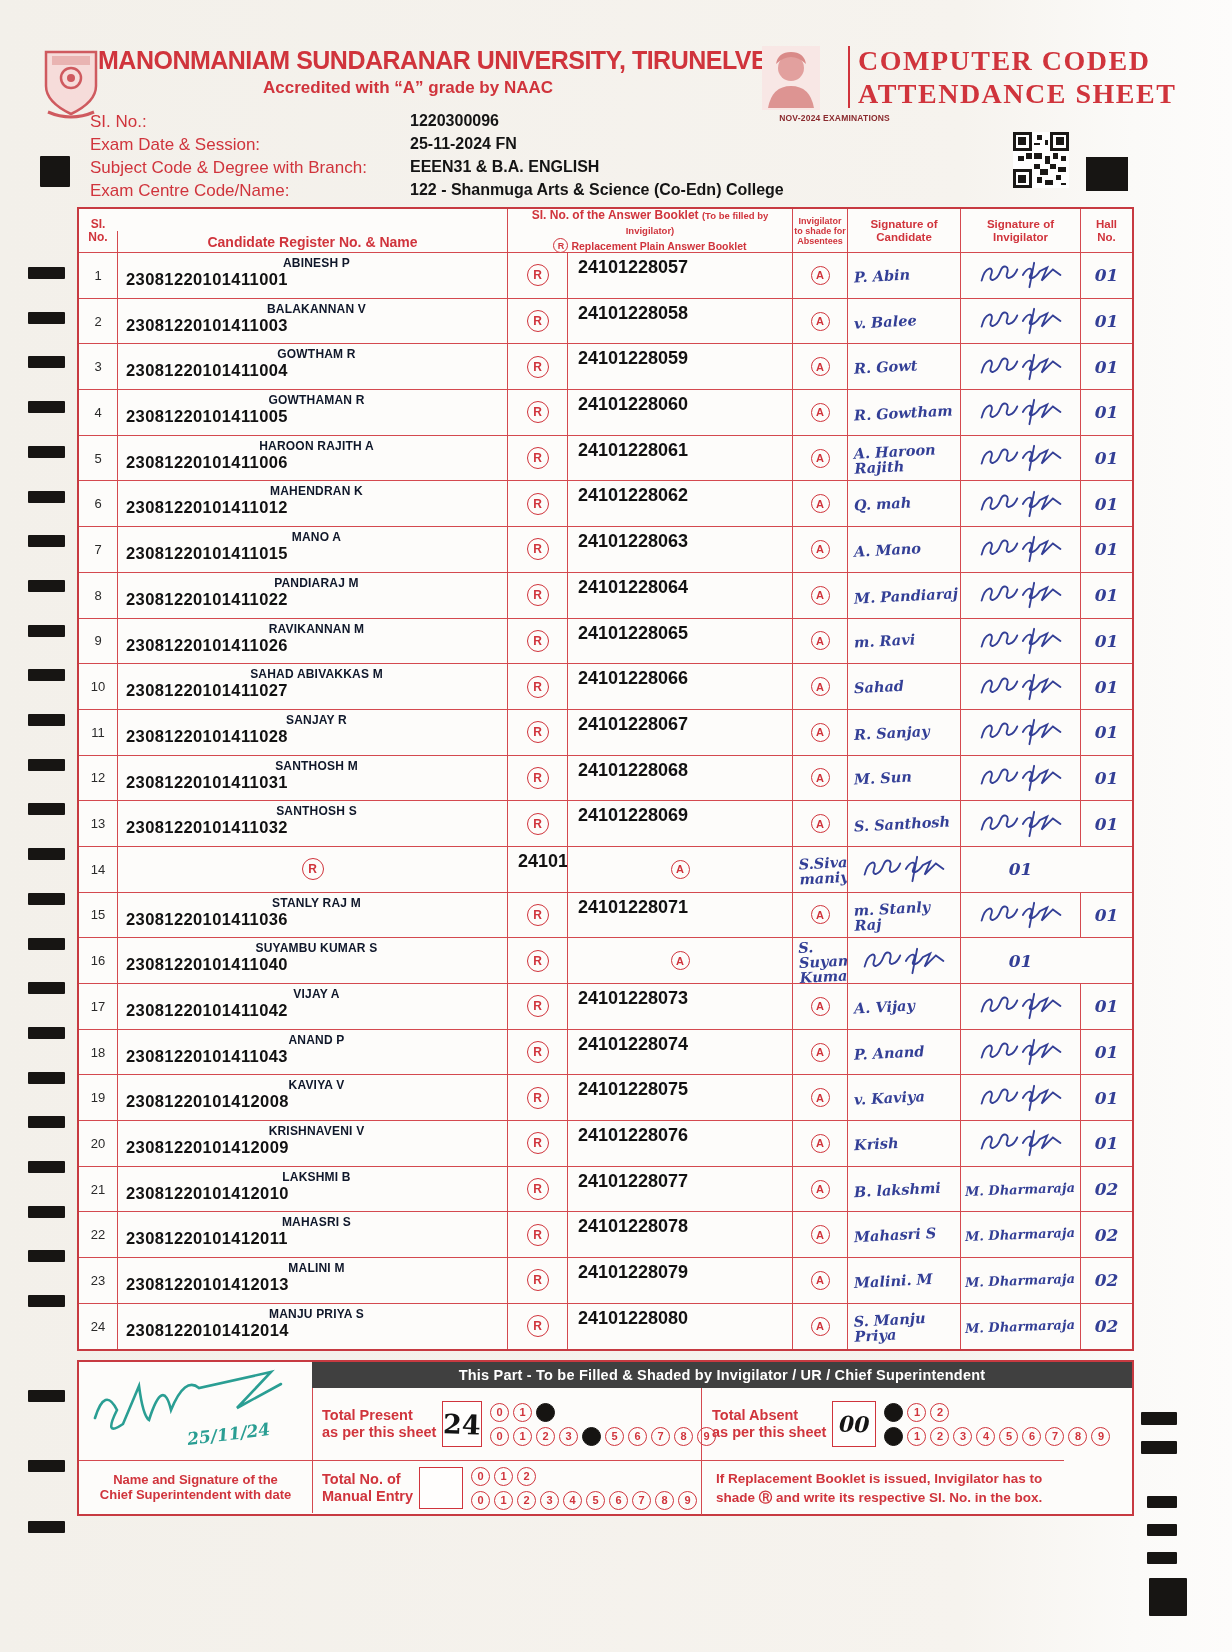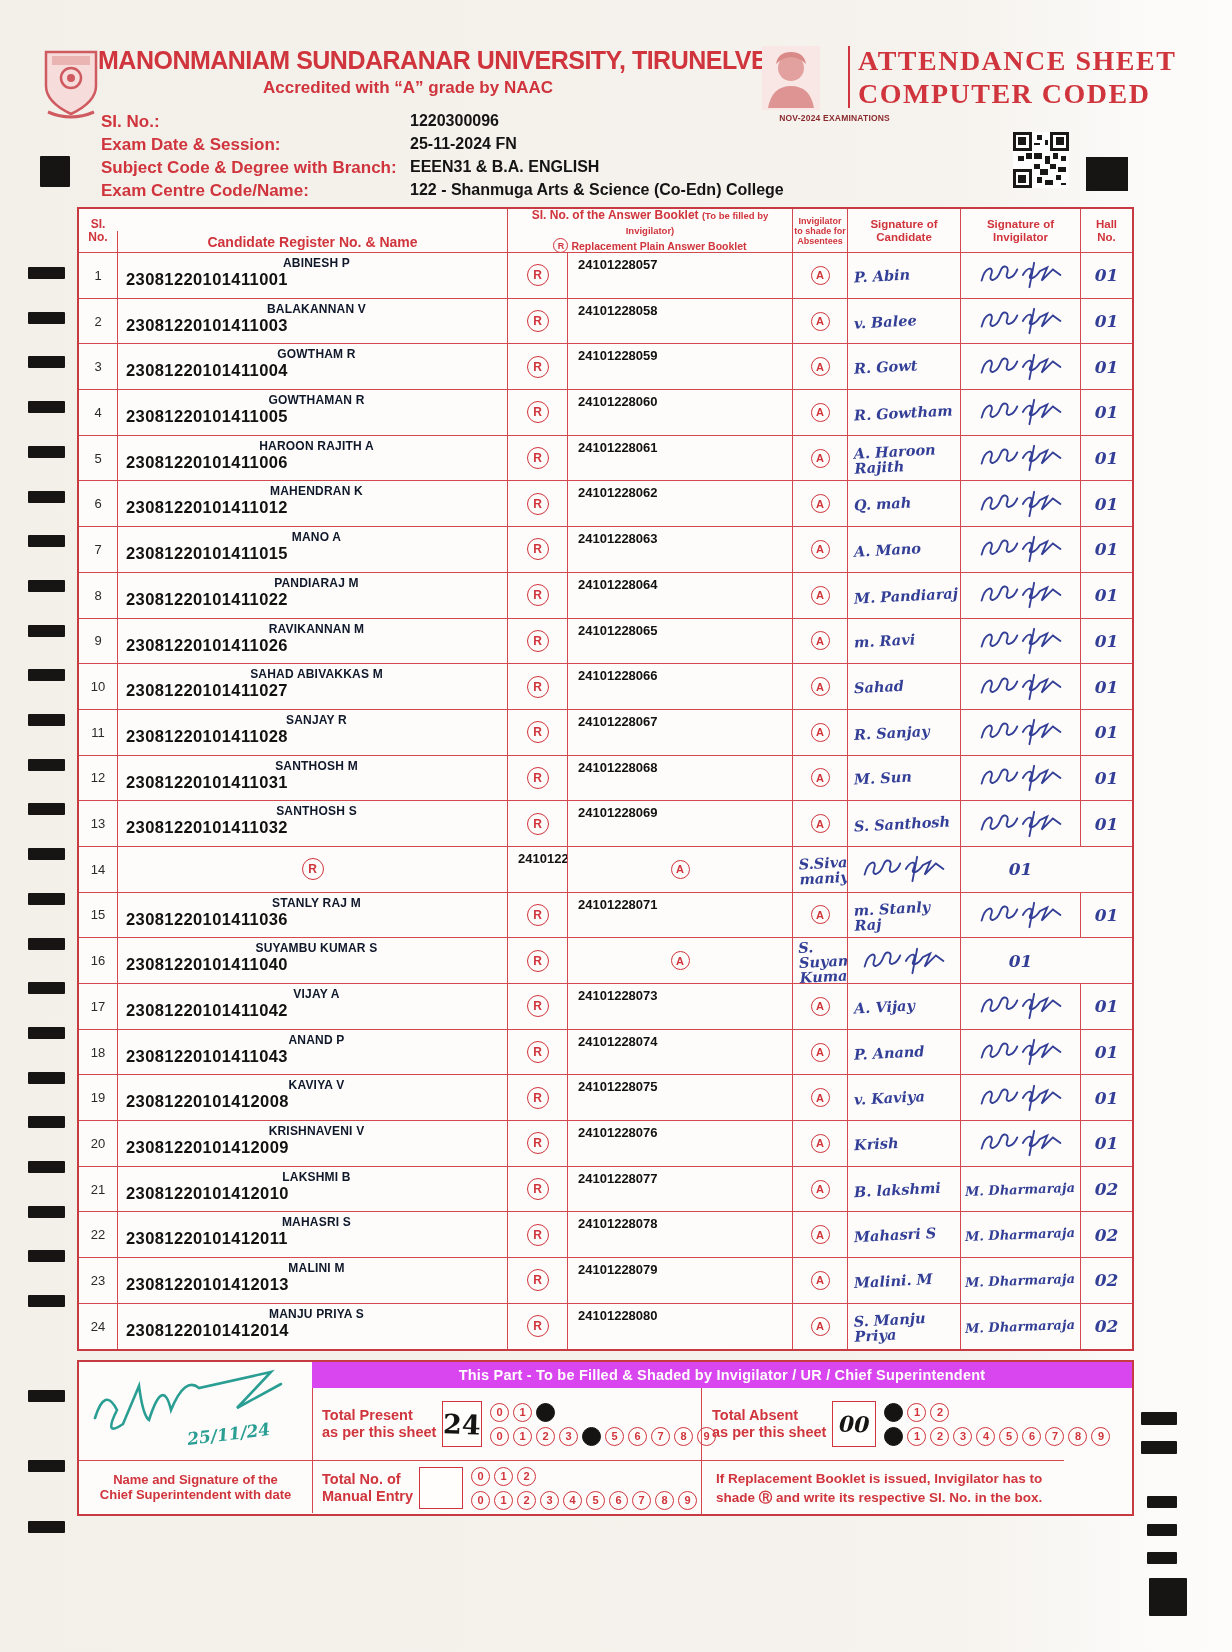--- a/index.html
+++ b/index.html
@@ -19,21 +19,21 @@
                 font-size:8.5px;font-weight:bold;color:#8a2a2e;letter-spacing:.2px;}
   .vline{position:absolute;left:848px;top:46px;width:2px;height:62px;background:#d0343c;}
   .sheet-title{position:absolute;left:858px;top:44px;width:290px;
                font-family:"Liberation Serif",serif;font-weight:bold;color:#d0343c;
                font-size:28px;line-height:33px;letter-spacing:1.5px;white-space:nowrap;}
   .qr{position:absolute;left:1013px;top:132px;}
   .blacksq-tr{position:absolute;left:1086px;top:157px;width:42px;height:34px;background:#171513;}
 
   
   .meta-row{position:absolute;left:90px;width:1000px;height:22px;}
-  .meta-label{position:absolute;left:0;font-size:17px;font-weight:bold;color:#d0343c;white-space:nowrap;margin-left:11px;}
+  .meta-label{position:absolute;left:0;font-size:17px;font-weight:normal;color:#d0343c;white-space:nowrap;}
   .meta-value{position:absolute;left:320px;font-size:16px;font-weight:bold;color:#141414;white-space:nowrap;}
 
   
   .tbl{position:absolute;left:77px;top:207px;width:1053px;border:2px solid #c73a41;background:#fdfcfa;}
   .trow{display:grid;grid-template-columns:38px 390px 60px 225px 55px 113px 120px 52px;
         border-top:1.5px solid #d4494f;}
   .trow.head{border-top:none;height:43px;}
   .tcell{border-left:1.5px solid #d4494f;position:relative;overflow:hidden;}
   .tcell:first-child{border-left:none;}
   .head .tcell{display:flex;align-items:center;justify-content:center;text-align:center;
@@ -50,35 +50,35 @@
   .c-sl{display:flex;align-items:center;justify-content:center;font-size:13px;color:#2a2a2a;}
   .c-name{padding:3px 0 0 8px;}
   .c-name .nm{font-size:12px;font-weight:bold;letter-spacing:.2px;color:#0f172a;text-align:center;}
   .c-name .rg{font-size:16.5px;font-weight:bold;letter-spacing:.4px;color:#111;}
   .c-r,.c-a{display:flex;align-items:center;justify-content:center;}
   .circ{display:inline-flex;align-items:center;justify-content:center;border:1.6px solid #d0343c;
         color:#d0343c;border-radius:50%;font-weight:bold;background:transparent;}
   .circ.R{width:20px;height:20px;font-size:12px;}
   .circ.A{width:17px;height:17px;font-size:11px;}
   .circ.tiny{width:13px;height:13px;font-size:9px;border-width:1.3px;}
-  .c-book{font-size:13px;font-weight:bold;padding:4px 0 0 10px;color:#111;}
+  .c-book{font-size:18px;font-weight:bold;padding:4px 0 0 10px;color:#111;}
   .ink{color:#333f96;font-family:"DejaVu Serif",serif;font-style:italic;}
   .c-sig{display:flex;align-items:center;padding-left:6px;}
   .c-sig .sg{font-size:14.5px;line-height:15px;transform:rotate(-3deg);font-weight:bold;}
   .c-inv{display:flex;align-items:center;justify-content:center;}
   .c-inv .txt{font-size:13px;font-weight:bold;transform:rotate(-2deg);}
   .c-hall{display:flex;align-items:center;justify-content:center;font-size:17px;font-weight:bold;}
 
   
   .foot{position:absolute;left:77px;top:1360px;width:1053px;height:152px;border:2px solid #c73a41;background:#fdfcfa;}
   .f-left{position:absolute;left:0;top:0;width:233px;height:98px;border-right:1.5px solid #d4494f;}
   .f-left-lbl{position:absolute;left:0;top:98px;width:233px;height:52px;border-right:1.5px solid #d4494f;
               border-top:1.5px solid #d4494f;display:flex;align-items:center;justify-content:center;
               text-align:center;font-size:13px;line-height:15px;font-weight:bold;color:#d0343c;}
-  .banner{position:absolute;left:233px;top:0;width:820px;height:26px;background:#d946ef;
+  .banner{position:absolute;left:233px;top:0;width:820px;height:26px;background:#404040;
           display:flex;align-items:center;justify-content:center;color:#fff;
           font-size:14.5px;font-weight:bold;letter-spacing:.2px;}
   .f-rowA{position:absolute;left:233px;top:26px;width:820px;height:72px;display:flex;}
   .f-rowB{position:absolute;left:233px;top:98px;width:752px;height:54px;display:flex;border-top:1.5px solid #d4494f;}
   .f-sec{display:flex;align-items:center;}
   .f-lab{font-size:14.5px;line-height:17px;font-weight:bold;color:#d0343c;padding:0 6px 0 10px;white-space:nowrap;}
   .wbox{width:42px;height:44px;border:1.5px solid #d0343c;background:#fffefd;display:flex;
         align-items:center;justify-content:center;}
   .hand{font-family:"DejaVu Serif",serif;font-weight:bold;color:#141414;transform:rotate(2deg);}
   .bubcol{display:flex;flex-direction:column;justify-content:center;gap:5px;padding-left:8px;}
@@ -151,22 +151,22 @@
     <svg width="58" height="64" viewBox="0 0 58 64">
       <rect x="0" y="0" width="58" height="64" fill="#f8e7e5"></rect>
       <circle cx="29" cy="22" r="13" fill="#e2a09e"></circle>
       <path d="M14 18 q15 -14 30 0 q-2 -12 -15 -12 q-13 0 -15 12Z" fill="#d98a88"></path>
       <path d="M6 62 q4 -22 23 -22 q19 0 23 22Z" fill="#dd9492"></path>
     </svg>
   </div>
   <div class="exam-session">NOV-2024 EXAMINATIONS</div>
   <div class="vline"></div>
   <div class="sheet-title">
+    <div>COMPUTER  CODED</div>
     <div>ATTENDANCE SHEET</div>
-    <div>COMPUTER  CODED</div>
   </div>
   <div class="qr">
     <svg width="56" height="56" viewBox="0 0 21 21" shape-rendering="crispEdges">
       <rect width="21" height="21" fill="#fff"></rect>
       <g fill="#1a1816">
         <rect x="0" y="0" width="7" height="7"></rect>
           <rect x="14" y="0" width="7" height="7"></rect>
           <rect x="0" y="14" width="7" height="7"></rect>
         <rect x="9" y="1" width="2" height="2"></rect>
           <rect x="12" y="3" width="1" height="2"></rect>

